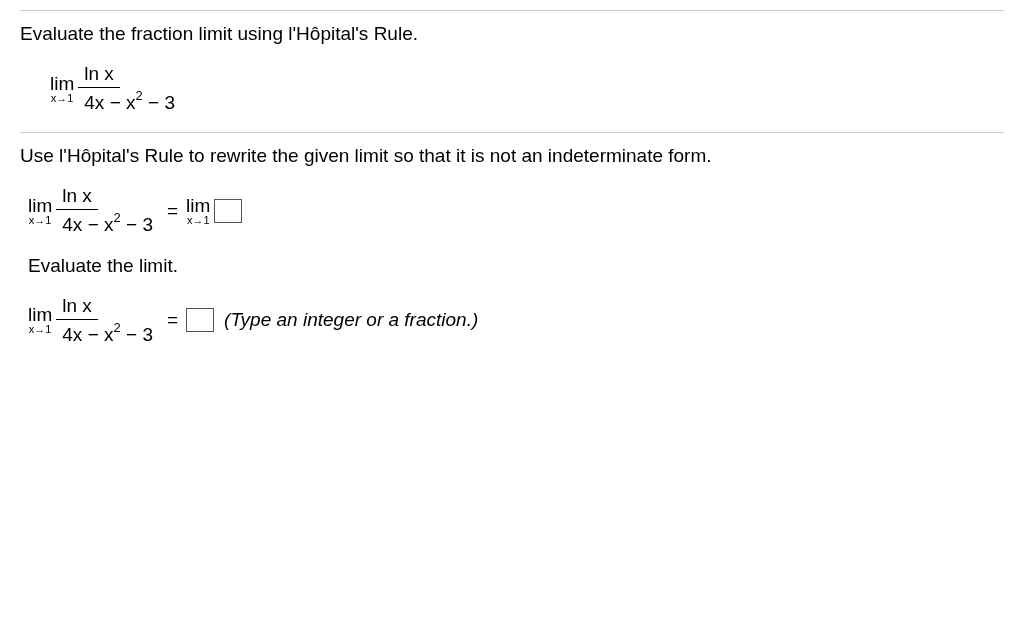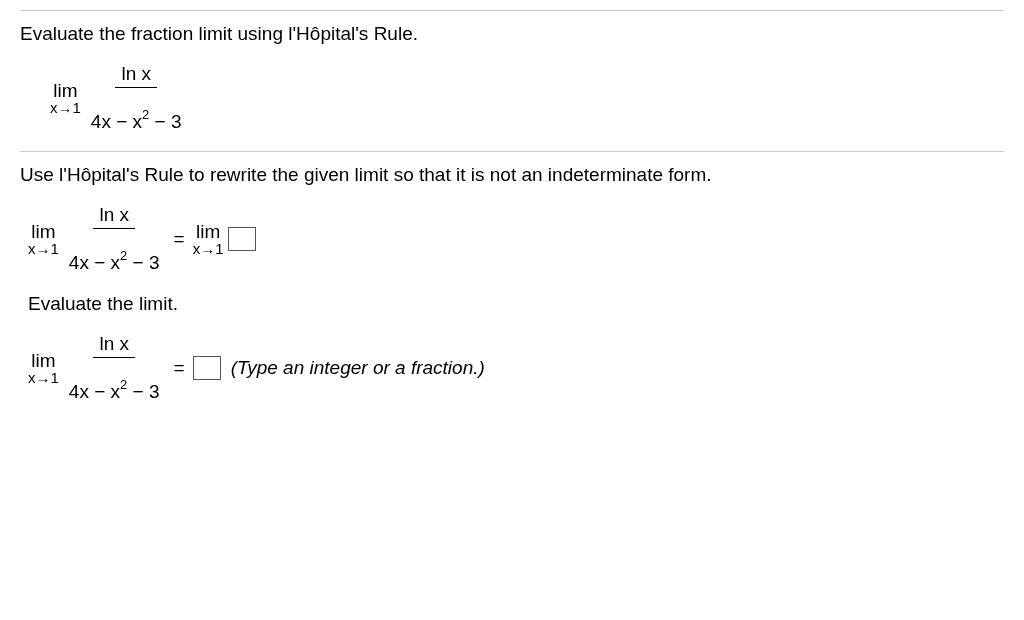--- a/index.html
+++ b/index.html
@@ -43,29 +43,28 @@
       display: flex;
       flex-direction: column;
       align-items: center;
       margin-right: 4px;
     }
     .lim-label {
       font-size: 19px;
       line-height: 1;
     }
     .lim-sub {
-      font-size: 15px;
+      font-size: 11px;
       line-height: 1;
     }
     .fraction {
       display: inline-flex;
       flex-direction: column;
-      align-items: center;
+      align-items: flex-start;
       vertical-align: middle;
-      gap: 19px;
     }
     .frac-num {
       border-bottom: 1.5px solid #000;
       padding: 0 6px 2px 6px;
       white-space: nowrap;
     }
     .frac-den {
       padding: 2px 6px 0 6px;
       white-space: nowrap;
     }

